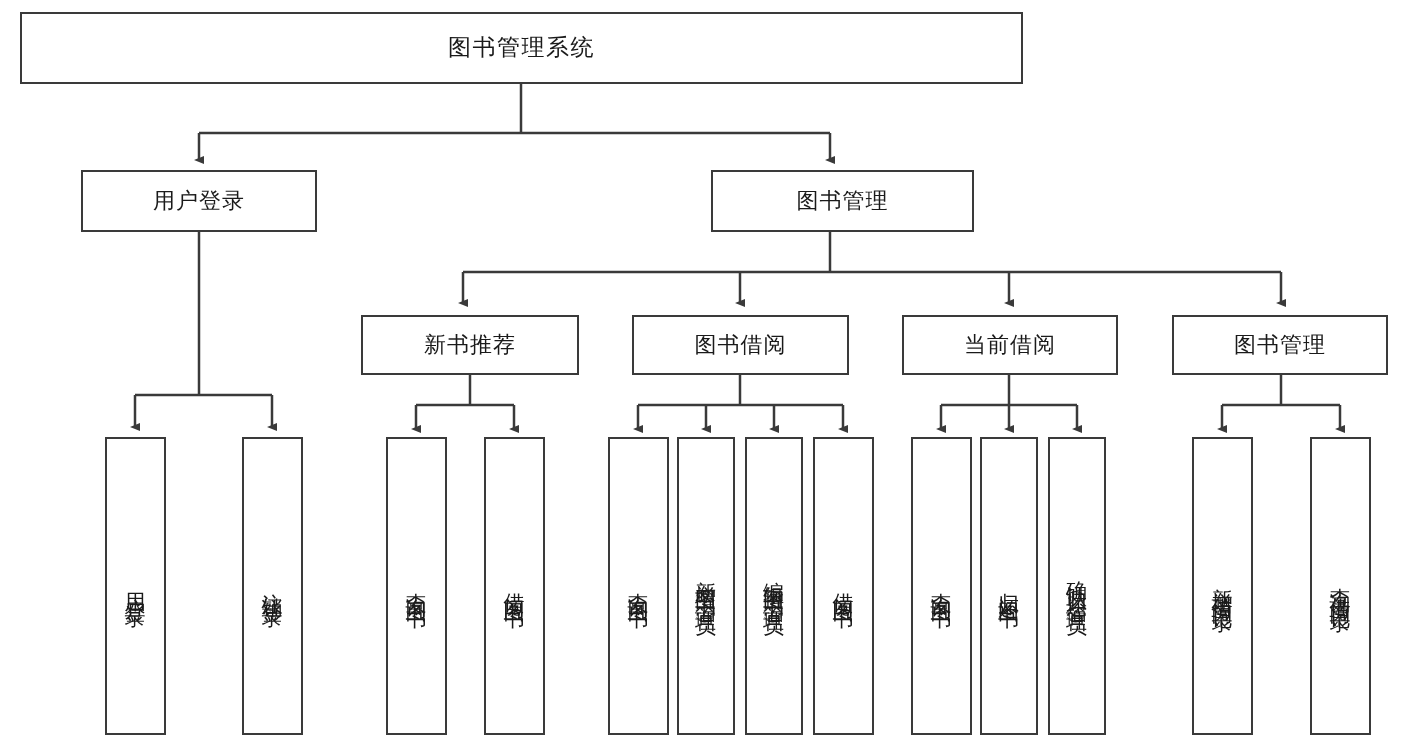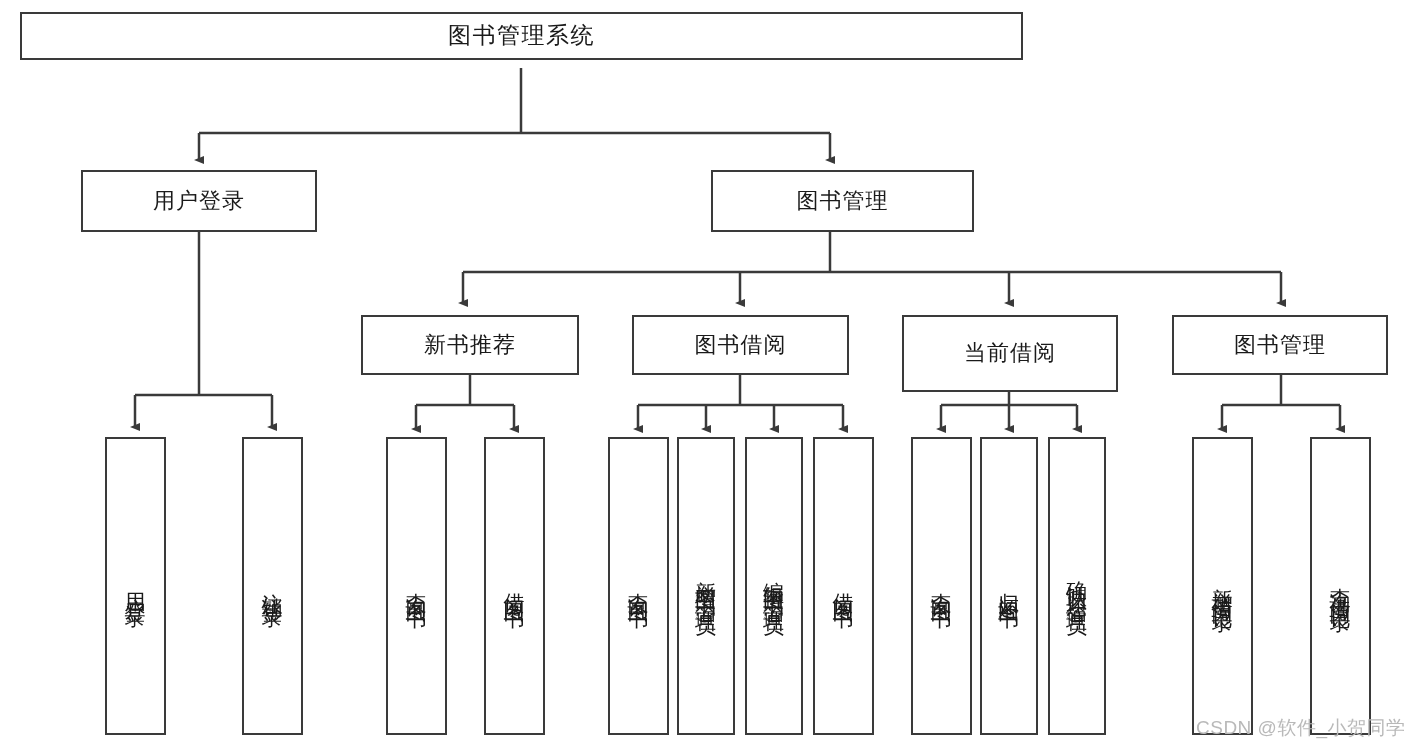--- a/index.html
+++ b/index.html
@@ -123,38 +123,38 @@
       <path d="M 1009 405 L 1009 429" marker-end="url(#arrow)"></path>
       <path d="M 1077 405 L 1077 429" marker-end="url(#arrow)"></path>
 
       <path d="M 1281 375 L 1281 405"></path>
       <path d="M 1222 405 L 1340 405"></path>
       <path d="M 1222 405 L 1222 429" marker-end="url(#arrow)"></path>
       <path d="M 1340 405 L 1340 429" marker-end="url(#arrow)"></path>
     </g>
   </svg>
 
-  <div class="node horiz root" style="left:20px; top:12px; width:1003px; height:48px;">
+  <div class="node horiz root" style="left:20px; top:12px; width:1003px; height:72px;">
     <span class="label">图书管理系统</span>
   </div>
 
   <div class="node horiz" style="left:81px; top:170px; width:236px; height:62px;">
     <span class="label">用户登录</span>
   </div>
   <div class="node horiz" style="left:711px; top:170px; width:263px; height:62px;">
     <span class="label">图书管理</span>
   </div>
 
   <div class="node horiz" style="left:361px; top:315px; width:218px; height:60px;">
     <span class="label">新书推荐</span>
   </div>
   <div class="node horiz" style="left:632px; top:315px; width:217px; height:60px;">
     <span class="label">图书借阅</span>
   </div>
-  <div class="node horiz" style="left:902px; top:315px; width:216px; height:77px;">
+  <div class="node horiz" style="left:902px; top:315px; width:216px; height:60px;">
     <span class="label">当前借阅</span>
   </div>
   <div class="node horiz" style="left:1172px; top:315px; width:216px; height:60px;">
     <span class="label">图书管理</span>
   </div>
 
   <div class="node vert" style="left:105px; top:437px; width:61px; height:298px;">
     <span class="label">用户登录</span>
   </div>
   <div class="node vert" style="left:242px; top:437px; width:61px; height:298px;">
@@ -191,15 +191,14 @@
     <span class="label">确认归还（管理员）</span>
   </div>
 
   <div class="node vert" style="left:1192px; top:437px; width:61px; height:298px;">
     <span class="label">新增借阅记录</span>
   </div>
   <div class="node vert" style="left:1310px; top:437px; width:61px; height:298px;">
     <span class="label">查询借阅记录</span>
   </div>
 
-  <div class="watermark" style="left:1196px; top:715px;">CSDN @软件_小贺同学</div>
 
 </div>
 
 </body></html>

